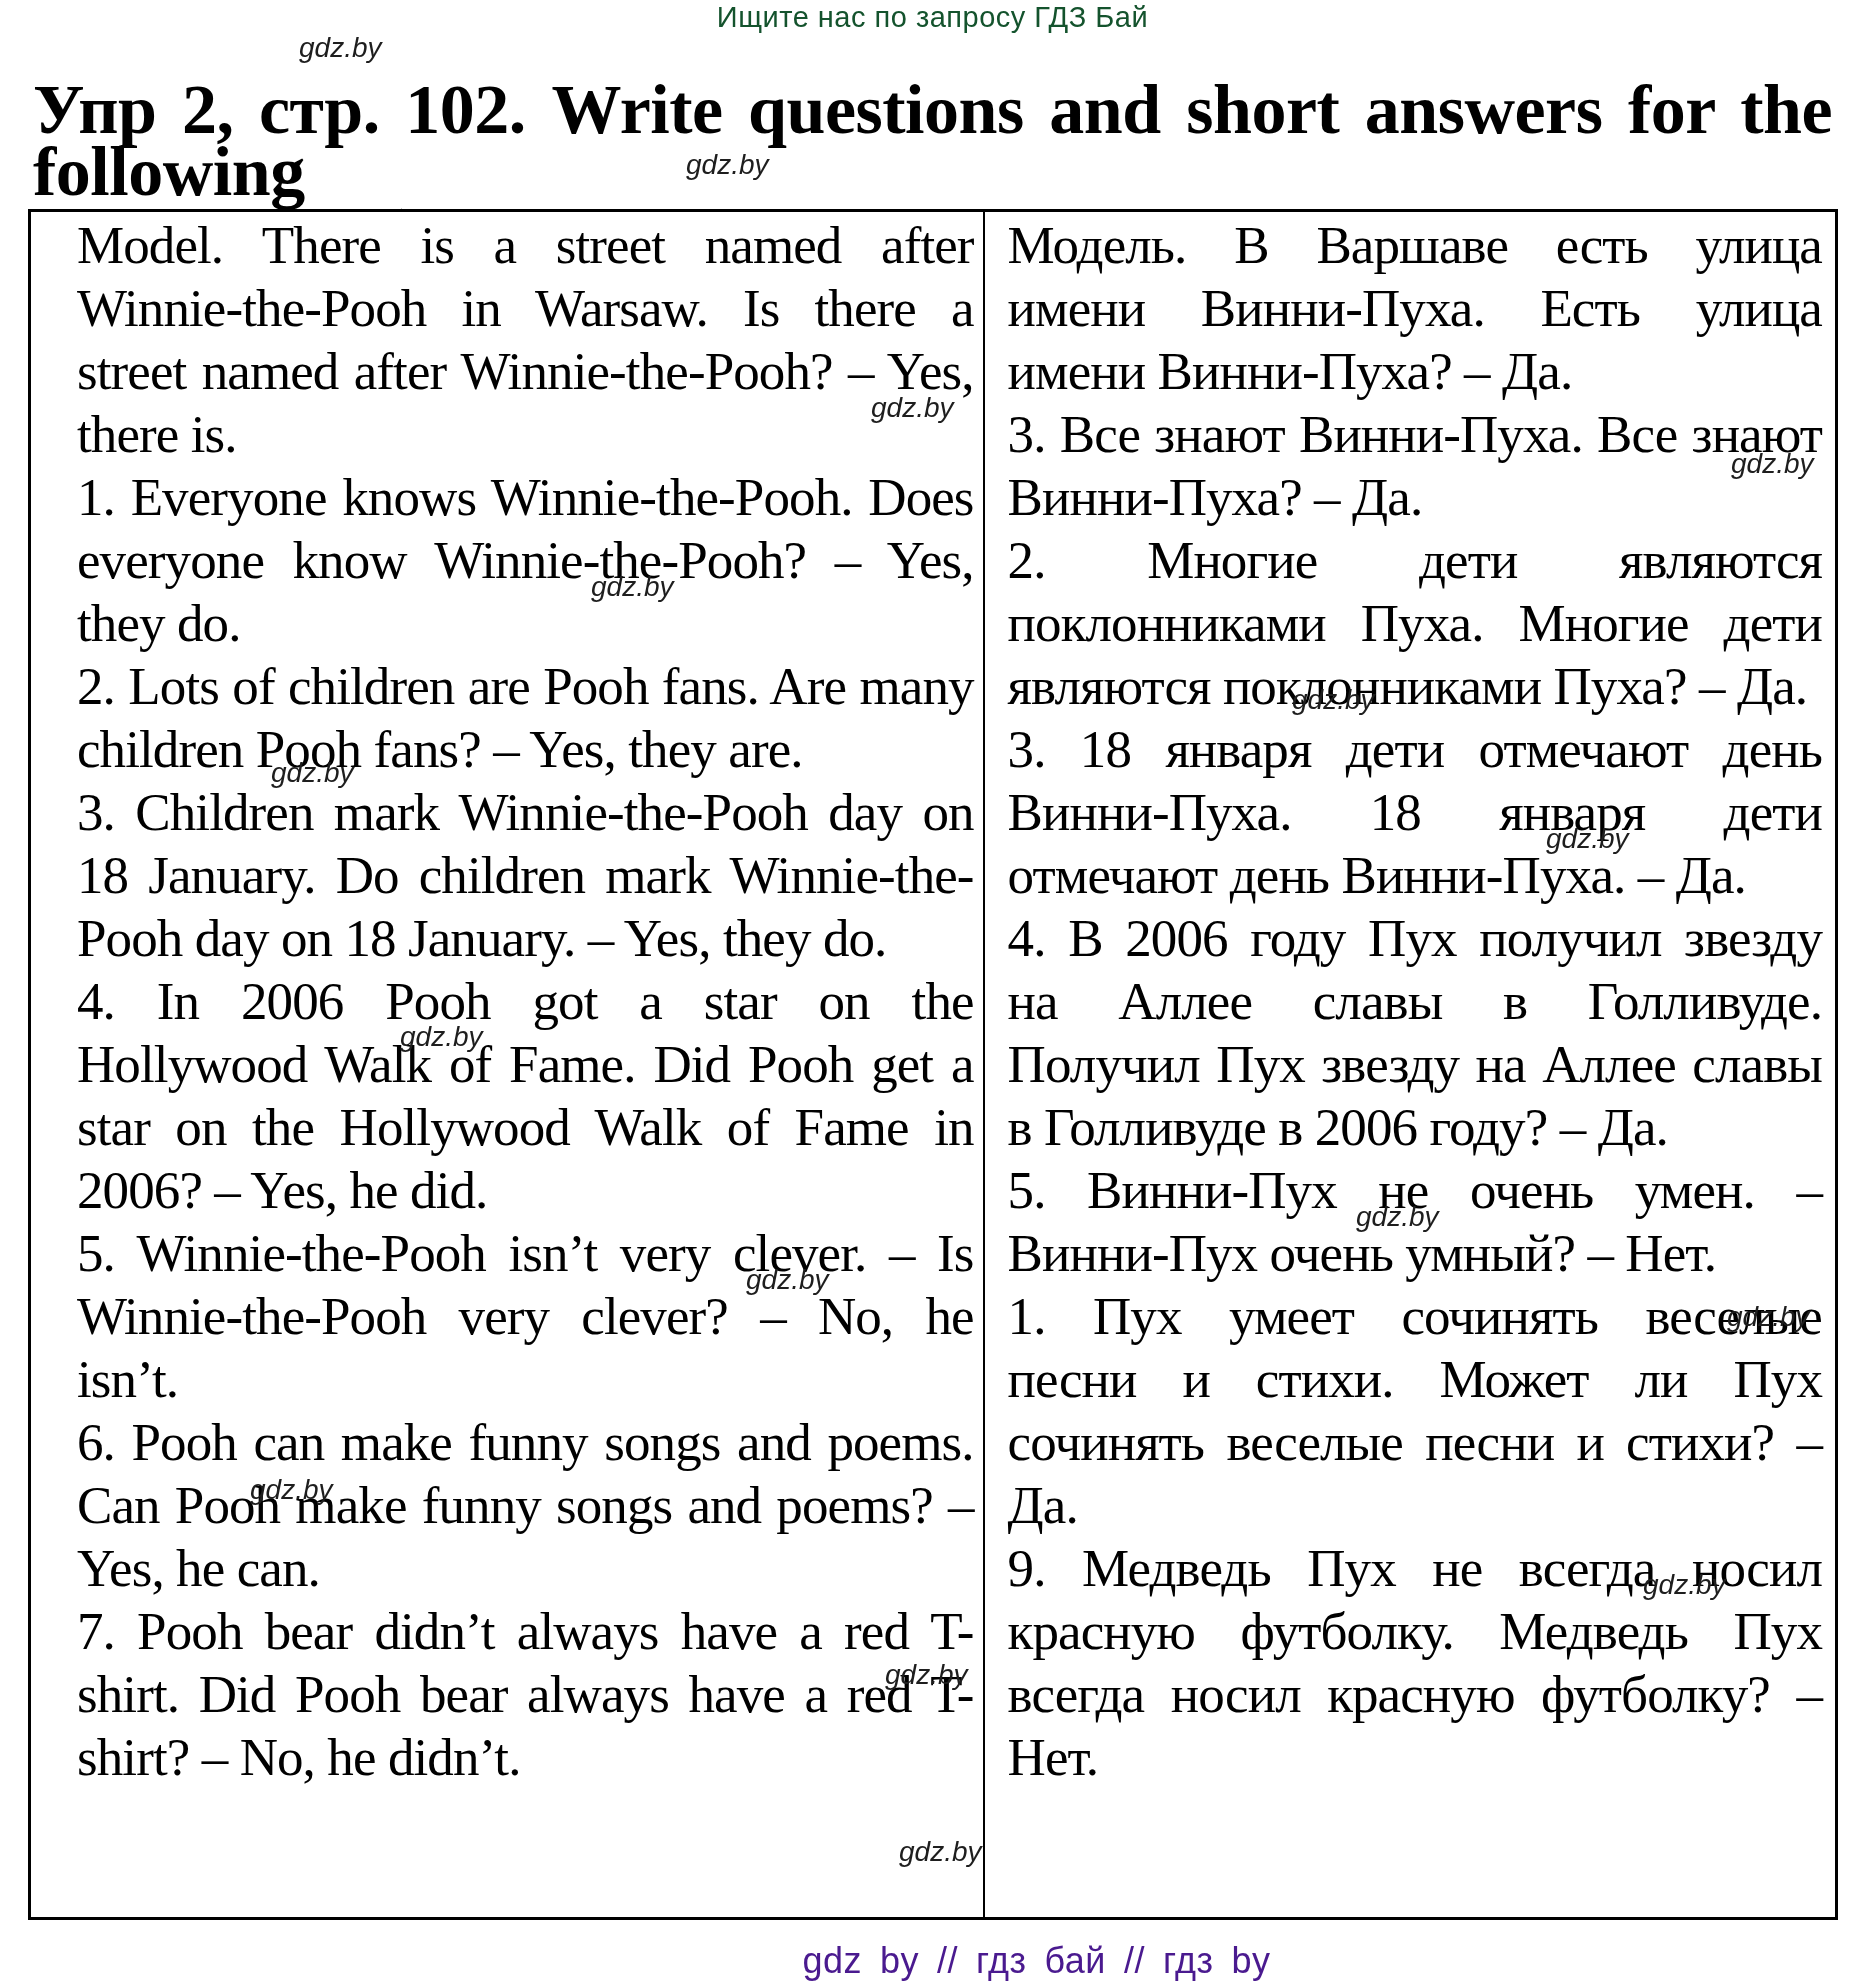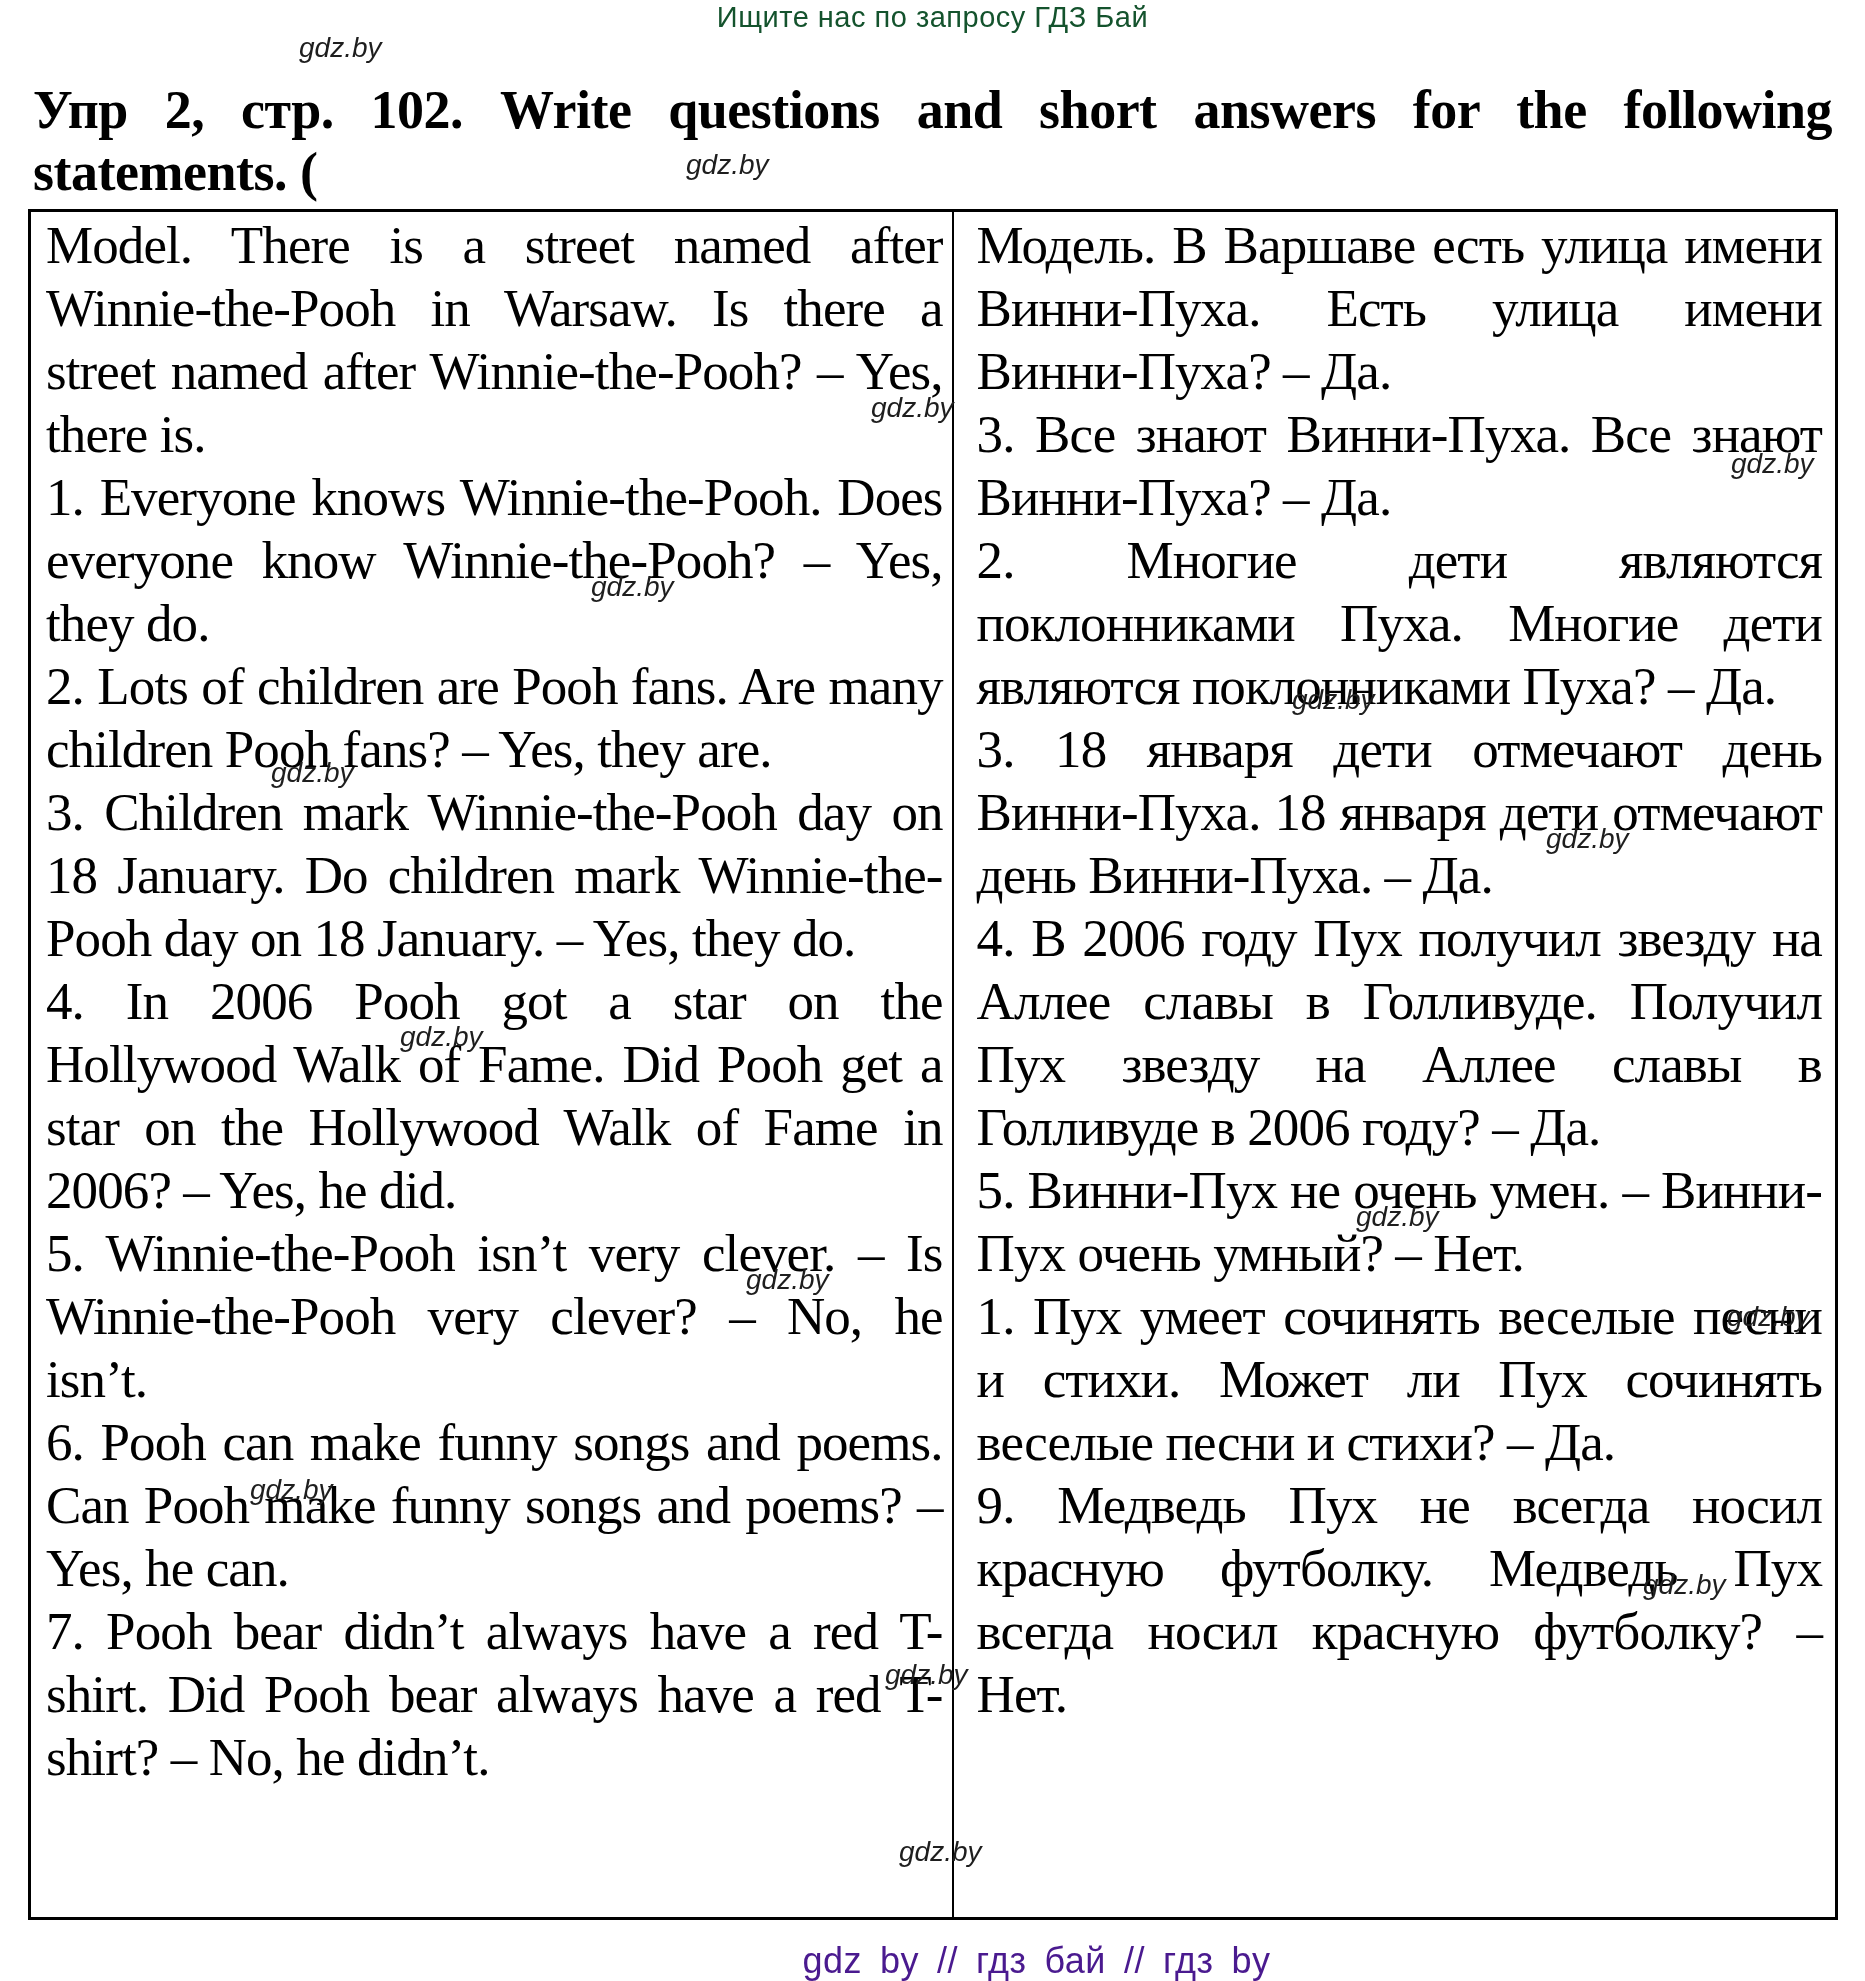--- a/index.html
+++ b/index.html
@@ -13,32 +13,33 @@
   }
   .promo {
     position:absolute; top:1.9px; left:0; width:100%;
     text-align:center;
     font-family:"Liberation Sans", sans-serif;
     font-size:29px; line-height:30px; letter-spacing:0.5px;
     font-weight:400;
   }
   .title {
     position:absolute; left:33px; top:79px; width:1799px;
-    font-weight:bold; font-size:54px; line-height:62px;
+    font-weight:bold; font-size:70px; line-height:62px;
     letter-spacing:-0.5px;
   }
   .title .l1 { text-align:justify; text-align-last:justify; }
   .title .l2 { text-align:left; }
   .gdz-table {
     position:absolute; left:28px; top:209px;
     width:1810px; height:1711px;
     border:3.8px solid #000;
     box-sizing:border-box;
     display:flex;
     background:#fff;
+    padding-left:31px;
   }
   .col {
     box-sizing:border-box;
     font-size:53px; line-height:63px; letter-spacing:-0.9px;
     text-align:justify;
     overflow:hidden;
   }
   .col.en { width:923px; border-right:2.8px solid #000; padding:1.9px 9.4px 0 15px; }
   .col.ru { flex:1; padding:1.9px 13px 0 22.6px; }
   .para { margin:0; }

